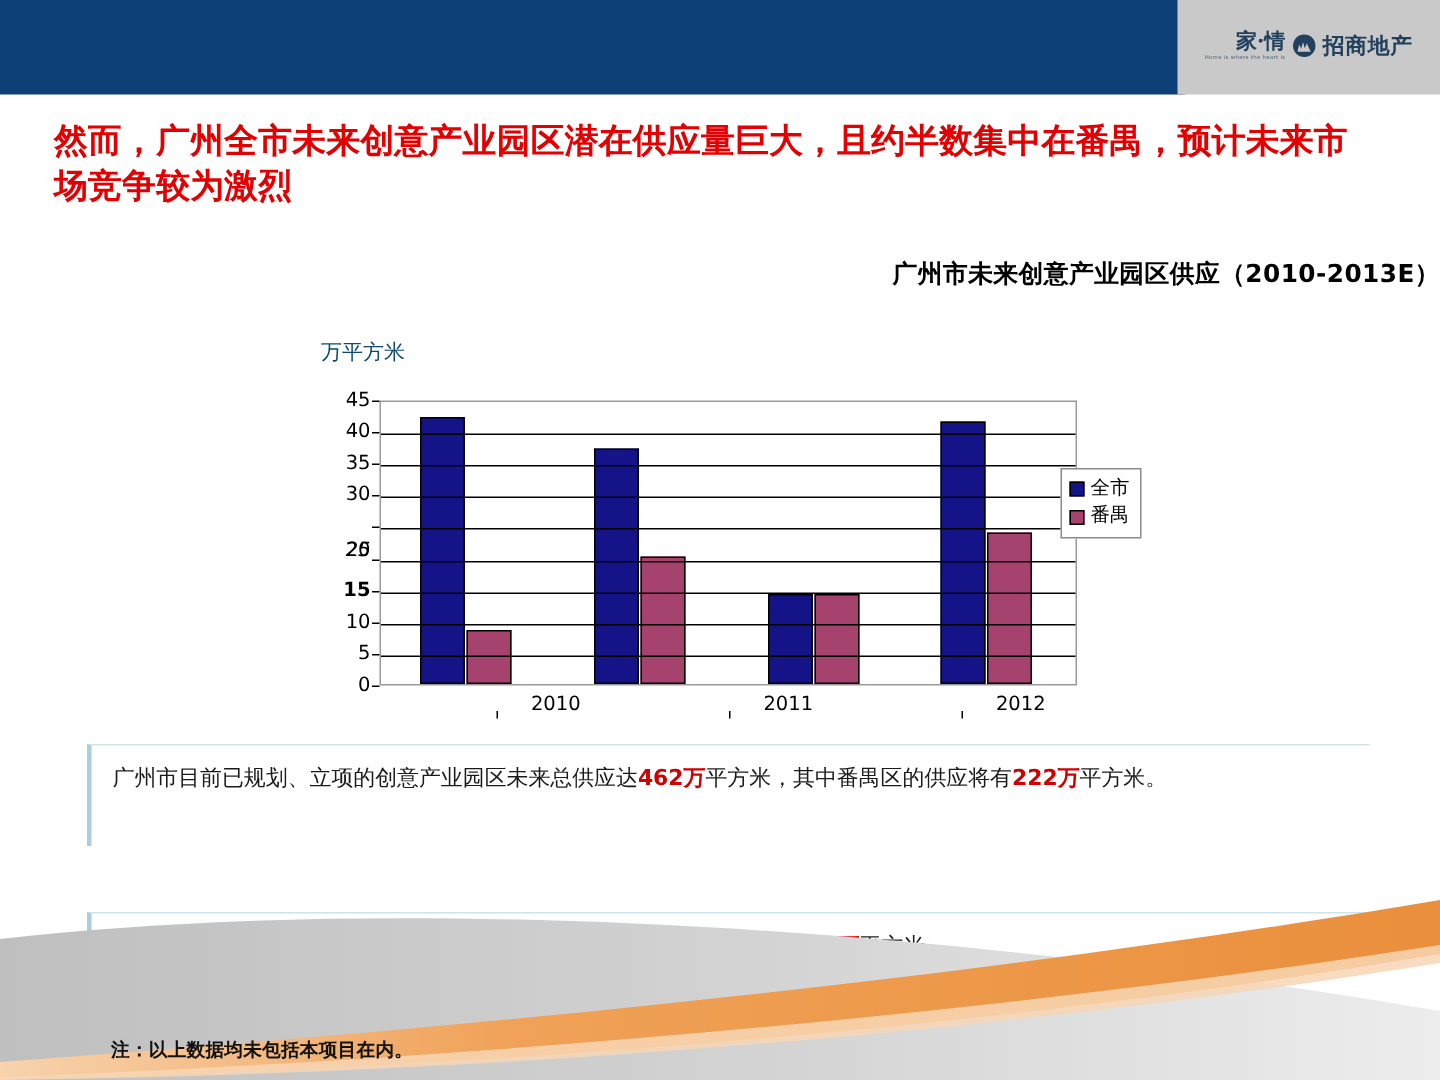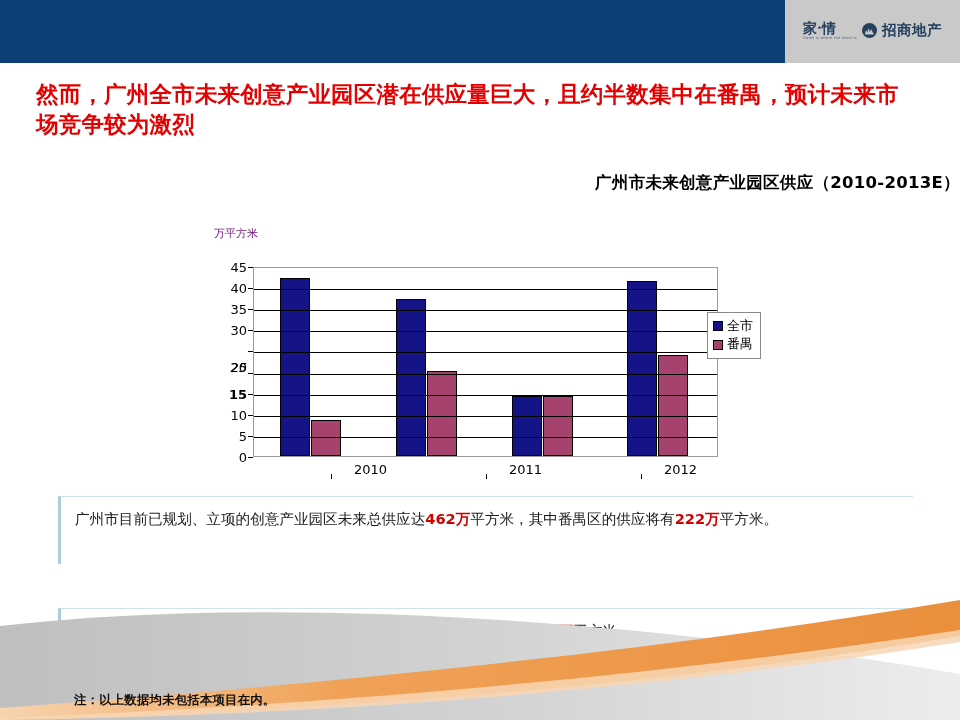--- a/index.html
+++ b/index.html
@@ -33,21 +33,21 @@
   }
   .logo-wrap {
     display: flex;
     align-items: center;
     gap: 5px;
     transform: translateY(-1px);
   }
   .logo-cn-script {
     display: flex;
     flex-direction: column;
-    align-items: flex-start;
+    align-items: flex-end;
     line-height: 1;
   }
   .logo-script-main {
     font-family: "DejaVu Serif", "Liberation Serif", serif;
     font-size: 14px;
     color: #23405e;
     letter-spacing: 0px;
     font-weight: bold;
   }
   .logo-script-sub {
@@ -100,22 +100,22 @@
     text-align: right;
     font-size: 16.5px;
     font-weight: bold;
     color: #000;
     letter-spacing: .3px;
   }
 
   .axis-unit {
     position: absolute;
     left: 214px; top: 226px;
-    font-size: 11px;
-    color: #701a75;
+    font-size: 14px;
+    color: #0c4a6e;
   }
 
   .chart {
     position: absolute;
     left: 215px; top: 262px;
     width: 520px; height: 212px;
   }
   .plot {
     position: absolute;
     left: 38px; top: 5px;

